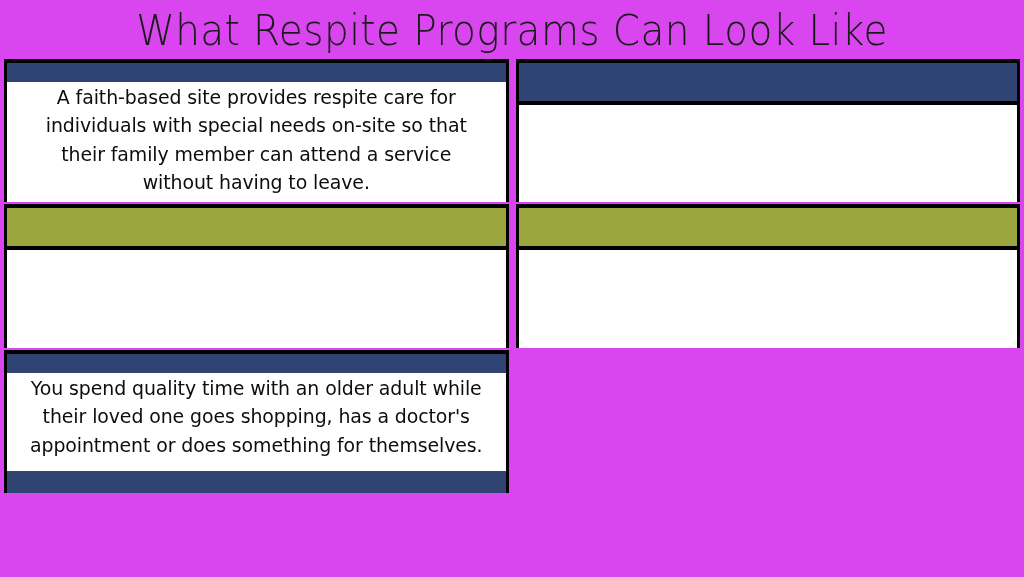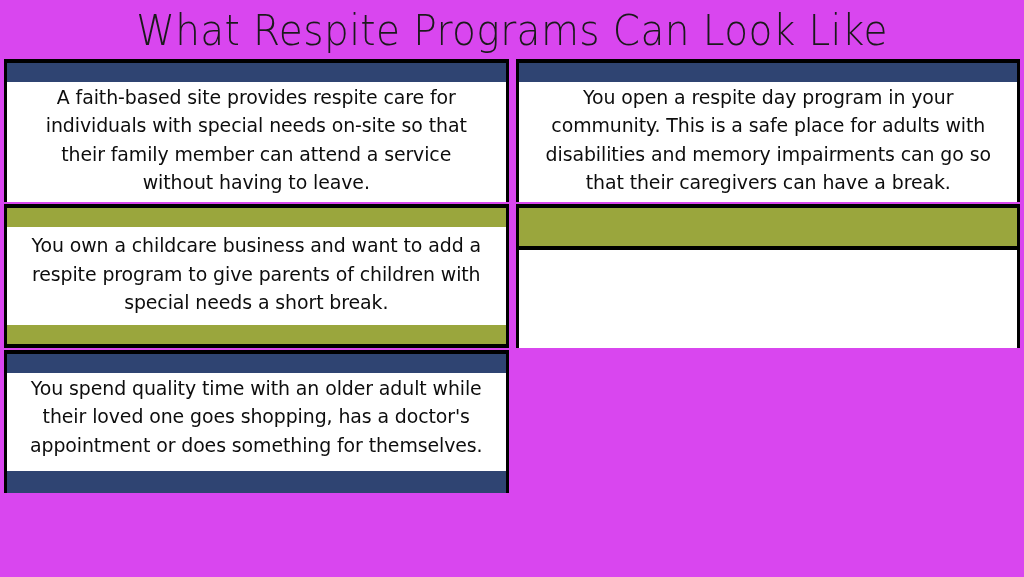--- a/index.html
+++ b/index.html
@@ -119,31 +119,25 @@
     <div class="card r1">
       <div class="bar top navy"></div>
       <div class="card-body">
         <div class="card-text">A faith-based site provides respite care for individuals with special needs on-site so that their family member can attend a service without having to leave.</div>
       </div>
       <div class="bar bottom navy"></div>
     </div>
 
     <div class="card r1">
       <div class="bar top navy"></div>
-      <div class="card-body">
-        <div class="card-text">You open a respite day program in your community. This is a safe place for adults with disabilities and memory impairments can go so that their caregivers can have a break.</div>
-      </div>
       <div class="bar bottom navy"></div>
     </div>
 
     <div class="card r2">
       <div class="bar top olive"></div>
-      <div class="card-body">
-        <div class="card-text">You own a childcare business and want to add a respite program to give parents of children with special needs a short break.</div>
-      </div>
       <div class="bar bottom olive"></div>
     </div>
 
     <div class="card r2">
       <div class="bar top olive"></div>
       <div class="bar bottom olive"></div>
     </div>
 
     <div class="card r3">
       <div class="bar top navy"></div>

